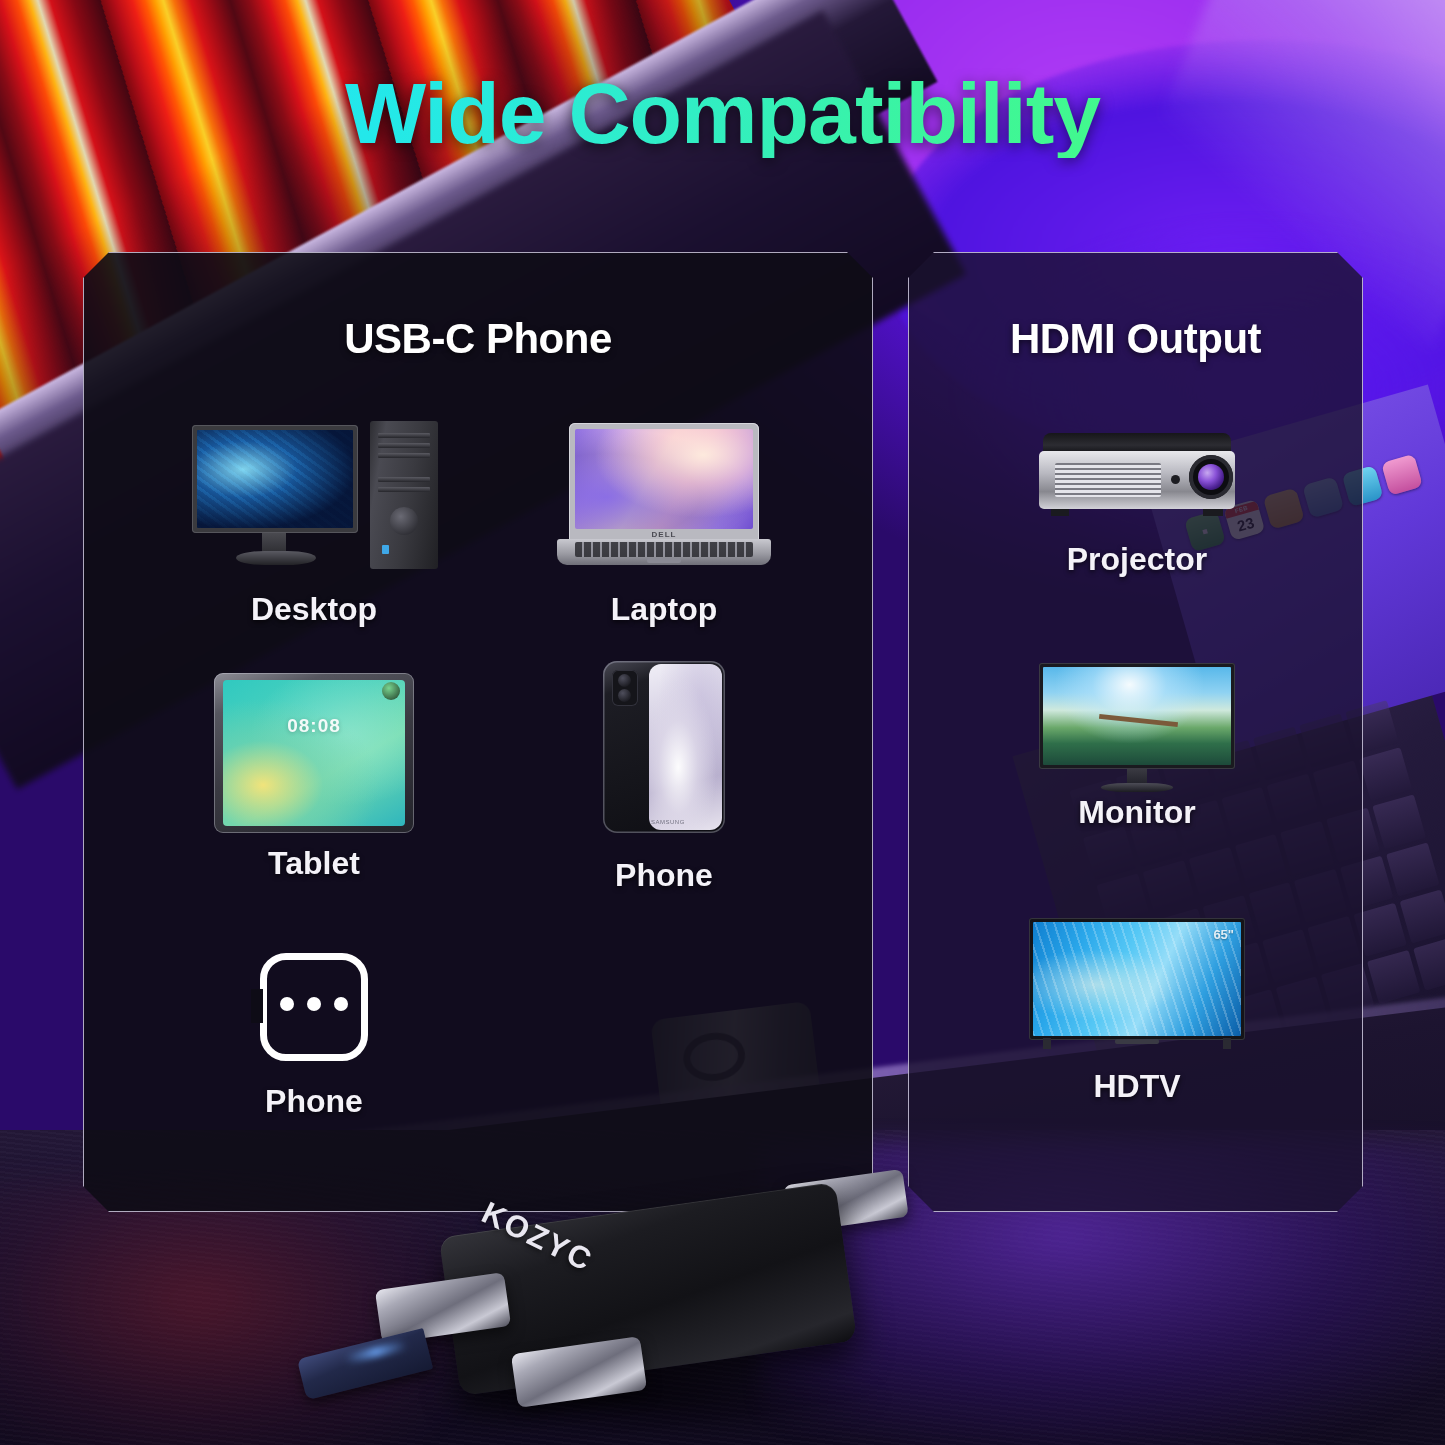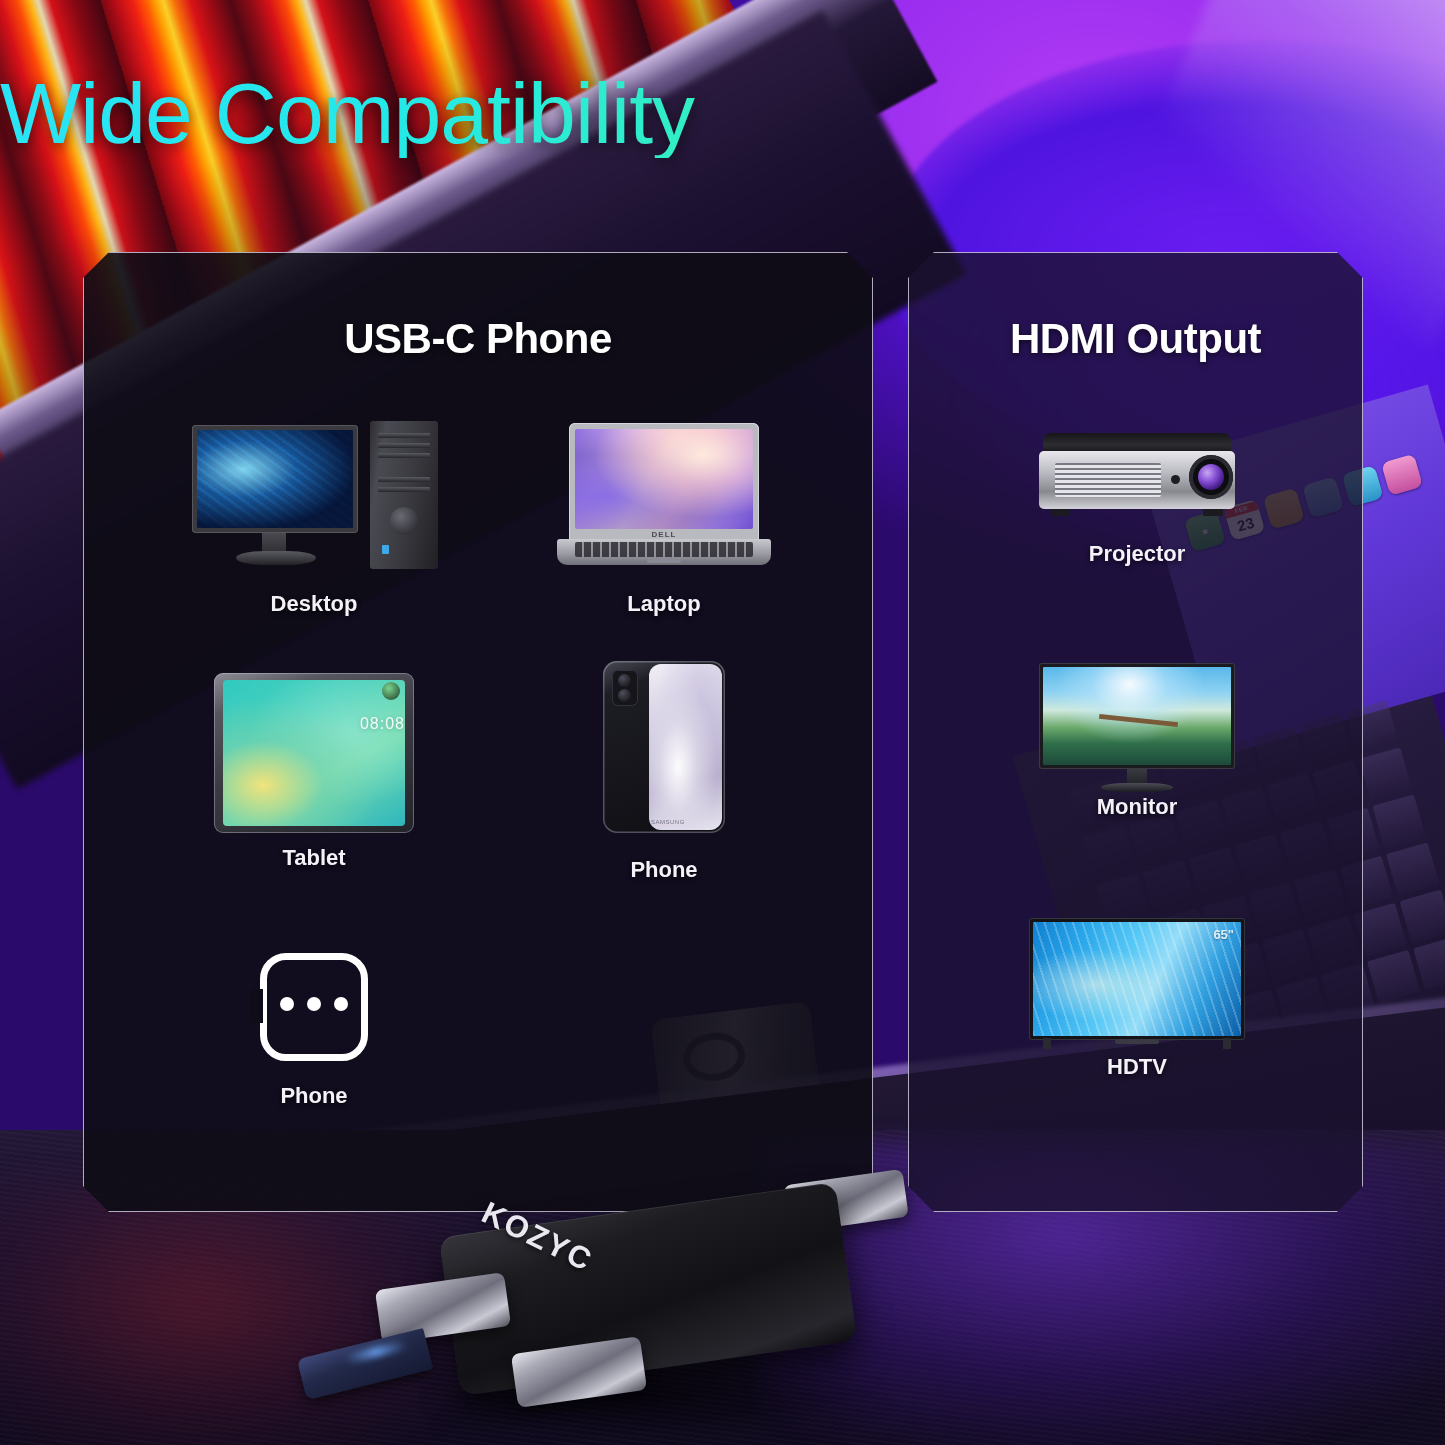--- a/index.html
+++ b/index.html
@@ -194,23 +194,23 @@
   .usb-stick::before {
     content:""; position:absolute; left:28px; top:20px;
     width:48px; height:34px; border-radius:50%;
     border: 7px solid rgba(60,58,76,0.75);
   }
 
   
   .title {
     position: absolute;
     left: 0; right: 0; top: 68px;
-    text-align: left;
+    text-align: center;
     font-size: 86px;
-    font-weight: normal;
+    font-weight: bold;
     letter-spacing: -1px;
     line-height: 1.05;
     background: linear-gradient(100deg, #2ae4f5 0%, #23e8ea 26%, #31eec4 48%, #3df59a 66%, #46fb86 82%, #3df77e 100%);
     -webkit-background-clip: text;
     background-clip: text;
     color: transparent;
     -webkit-text-fill-color: transparent;
     filter: drop-shadow(0 3px 7px rgba(0,0,0,0.55));
   }
 
@@ -243,21 +243,21 @@
     text-align: center;
     color: #ffffff;
     font-size: 42px;
     font-weight: bold;
     letter-spacing: -0.5px;
     text-shadow: 0 2px 6px rgba(0,0,0,0.6);
   }
 
   .device-label {
     color: #f4f2f8;
-    font-size: 22px;
+    font-size: 32px;
     font-weight: bold;
     text-align: center;
     text-shadow: 0 2px 5px rgba(0,0,0,0.7);
     white-space: nowrap;
   }
 
   .cell { position: absolute; display: flex; flex-direction: column; align-items: center; }
   .art { position: relative; }
 
   
@@ -327,22 +327,22 @@
   }
   .tb-screen {
     width:100%; height:100%; border-radius:4px; overflow:hidden; position:relative;
     background:
       radial-gradient(ellipse at 22% 72%, rgba(248,228,120,0.95) 0%, rgba(120,210,170,0.55) 30%, rgba(0,0,0,0) 58%),
       radial-gradient(ellipse at 68% 38%, rgba(160,235,215,0.6) 0%, rgba(0,0,0,0) 55%),
       linear-gradient(150deg,#30c9c0 0%, #4fd2bd 35%, #74dcae 62%, #2fb6bd 100%);
   }
   .tb-time {
     position:absolute; left:0; right:0; top:24%;
-    text-align:right; color:rgba(255,255,255,0.92);
-    font-size:16px; font-weight:400; letter-spacing:1px;
+    text-align:center; color:rgba(255,255,255,0.92);
+    font-size:19px; font-weight:700; letter-spacing:1px;
     text-shadow:0 1px 4px rgba(0,0,0,0.22);
   }
   .tb-cam { position:absolute; right:14px; top:9px; width:18px; height:18px; border-radius:50%;
             background: radial-gradient(circle at 38% 34%, #7ad48f, #1d3a26); }
 
   
   .phone-art { width: 122px; height: 172px; }
   .ph-body {
     position:absolute; inset:0; border-radius:14px; overflow:hidden;
     background:linear-gradient(160deg,#4a4a55 0%, #1d1d24 16%, #0e0e13 100%);
@@ -695,21 +695,21 @@
       <div class="cell" style="left:118px; top:665px; width:220px;">
         <div class="art tv-art">
           <div class="tv-frame">
             <div class="tv-screen">
               <div class="tv-size">65"</div>
             </div>
           </div>
           <div class="tv-legs"></div>
             <div class="tv-bar"></div>
         </div>
-        <div class="device-label" style="margin-top:4px;">HDTV</div>
+        <div class="device-label" style="margin-top:18px;">HDTV</div>
       </div>
     </div>
   </div>
 
   <div class="adapter-wrap">
     <div class="adapter-shadow"></div>
     <div class="conn conn-out"></div>
     <div class="adapter-body"></div>
     <div class="adapter-brand">KOZYC</div>
     <div class="conn conn-usbc"></div>

